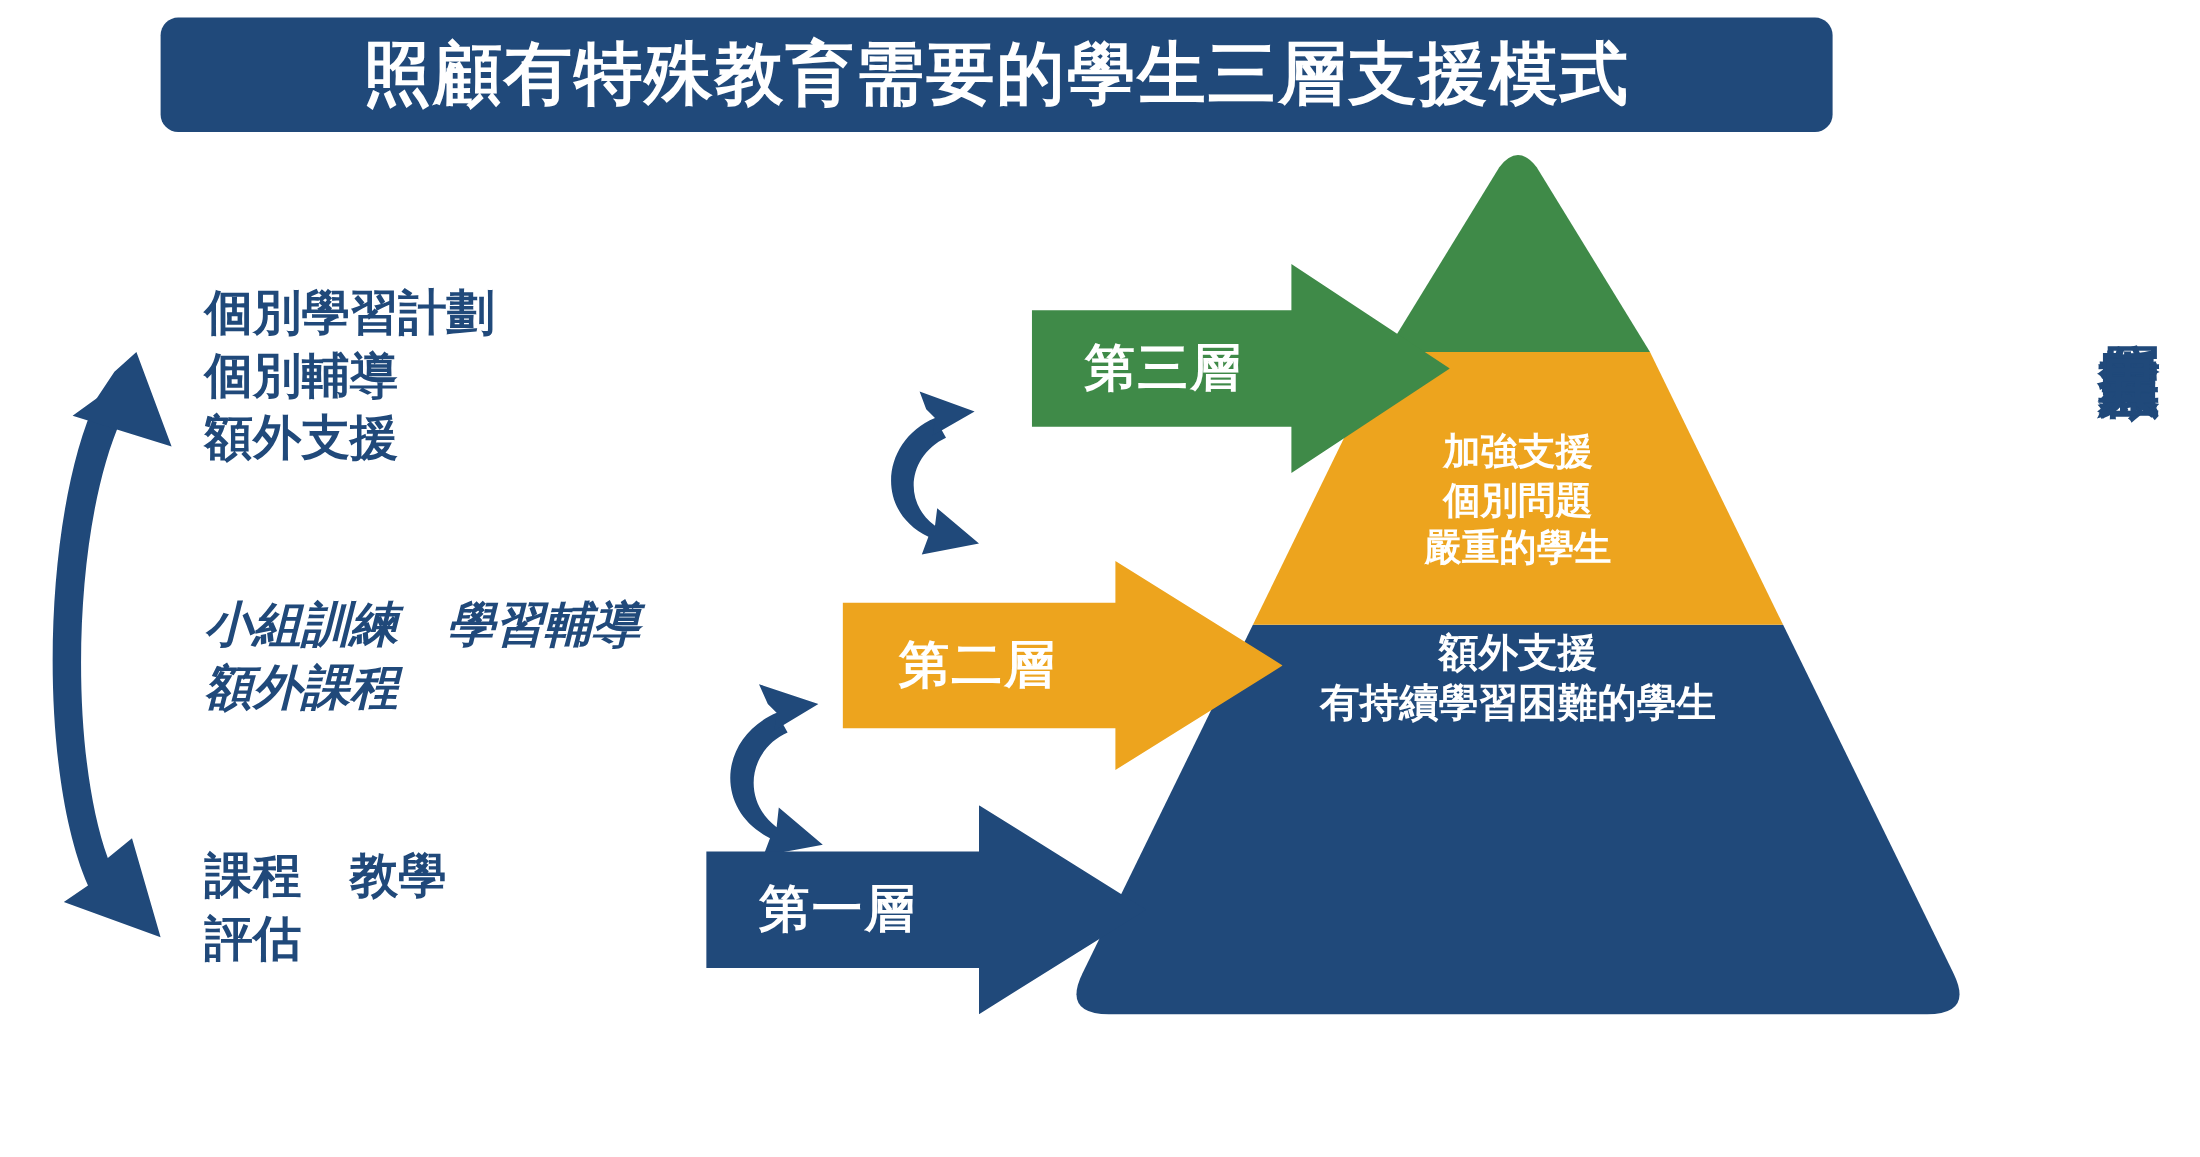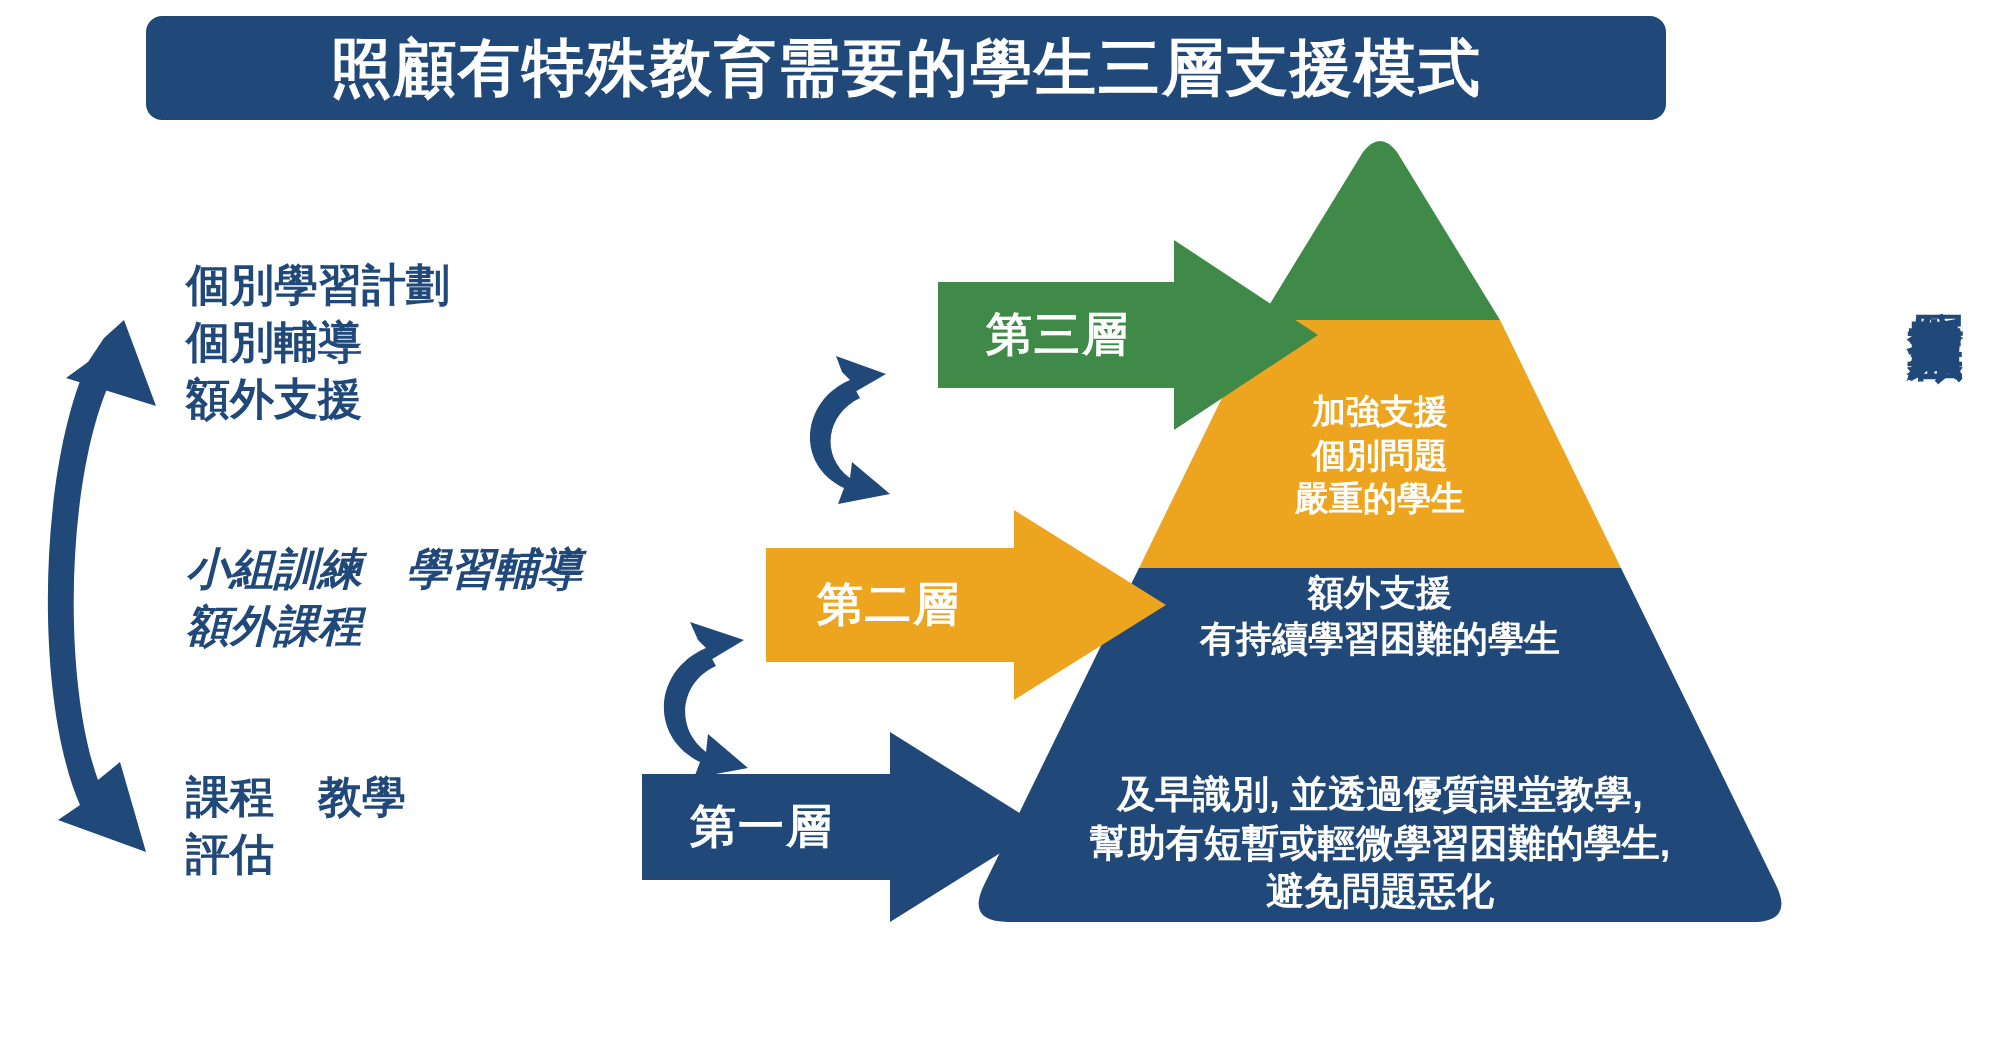--- a/index.html
+++ b/index.html
@@ -233,20 +233,17 @@
       <polygon points="340,180 580,180 701,428 219,428" fill="#eda41e"></polygon>
 
       <path d="M 443,12 Q 460,-10 477,12 L 580,180 L 340,180 Z" fill="#3f8a48"></path>
     </svg>
 
     <div class="pyramid-tier-text" id="pyramid-text-3">加強支援
 個別問題
 嚴重的學生</div>
     <div class="pyramid-tier-text" id="pyramid-text-2">額外支援
 有持續學習困難的學生</div>
-    <div class="pyramid-tier-text" id="pyramid-text-1">及早識別, 並透過優質課堂教學,
-幫助有短暫或輕微學習困難的學生,
-避免問題惡化</div>
   </div>
 
   <div id="right-caption">分層支援照顧差異</div>
 
 </div>
 
 </body></html>

